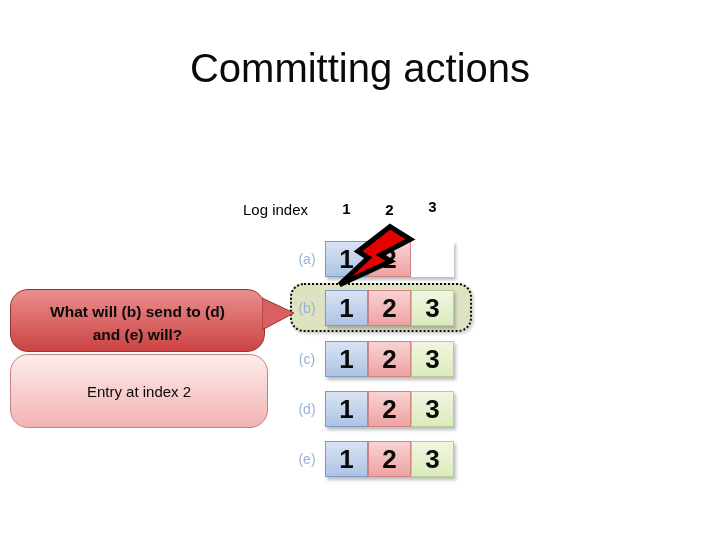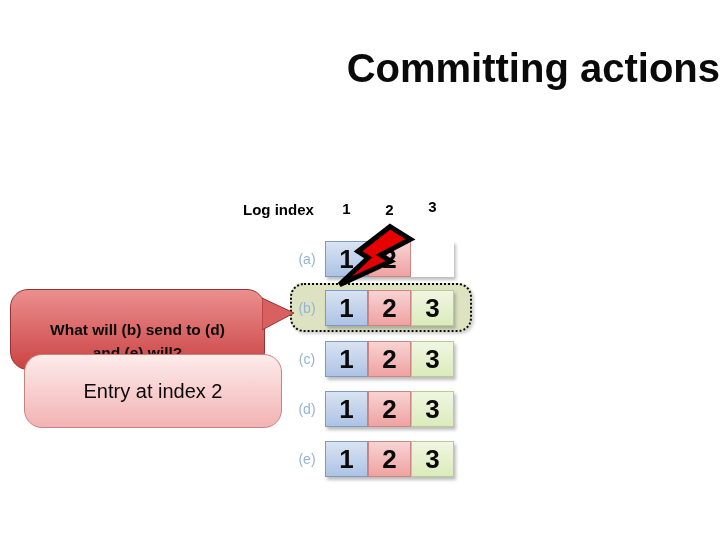--- a/index.html
+++ b/index.html
@@ -2,26 +2,26 @@
 <html><head>
 <meta charset="utf-8">
 <style>
   html,body{margin:0;padding:0;background:#fff;}
   .slide{
     position:relative;width:720px;height:540px;background:#ffffff;overflow:hidden;
     font-family:"Liberation Sans","DejaVu Sans",sans-serif;color:#111;
   }
   .title{
     position:absolute;left:0;right:0;top:44px;height:48px;line-height:48px;
-    text-align:right;font-size:40px;color:#0a0a0a;letter-spacing:0px;font-weight:700;
+    text-align:center;font-size:40px;color:#0a0a0a;letter-spacing:0px;font-weight:400;
   }
   
   .log-index-label{
     position:absolute;left:243px;top:201px;width:80px;height:18px;
-    font-size:15px;font-weight:bold;color:#000;
+    font-size:15px;font-weight:normal;color:#000;
   }
   .col-head{
     position:absolute;top:200px;width:43px;height:18px;text-align:center;
     font-size:15px;font-weight:bold;color:#000;
   }
   .col-1{left:325px;}
   .col-2{left:368px;top:201px;}
   .col-3{left:411px;top:198px;}
   
   .highlight-box{
@@ -50,31 +50,31 @@
   .row-a{top:241px;} .row-b{top:290px;} .row-c{top:341px;} .row-d{top:391px;} .row-e{top:441px;}
   .lbl-a{top:241px;} .lbl-b{top:290px;} .lbl-c{top:341px;} .lbl-d{top:391px;} .lbl-e{top:441px;}
   
   .bolt{position:absolute;left:333px;top:218px;width:90px;height:90px;overflow:visible;z-index:5;}
   
   .callout-question{
     position:absolute;left:10px;top:289px;width:253px;height:61px;
     border:1px solid #993333;border-radius:18px;
     background:linear-gradient(#ea8f8e,#cb4343);
     text-align:center;font-size:15.5px;font-weight:bold;color:#0a0a0a;
-    padding-top:18px;box-sizing:content-box;
+    padding-top:0;box-sizing:content-box;
   }
   .callout-question .line{height:23px;line-height:23px;}
   .callout-question .pad{height:10px;}
   .callout-tail{position:absolute;left:262px;top:294px;width:34px;height:40px;z-index:2;}
   .callout-answer{
     position:absolute;left:10px;top:354px;width:256px;height:72px;
     border:1px solid #c98080;border-radius:18px;
     background:linear-gradient(#fdeceb,#f2b3b3);
     display:flex;align-items:center;justify-content:center;
-    font-size:20px;color:#0a0a0a;margin-left:14px;
+    font-size:15px;color:#0a0a0a;
   }
 </style>
 </head>
 <body>
 
 <div class="slide">
 
   <div class="title">Committing actions</div>
 
   <div class="log-index-label">Log index</div>

